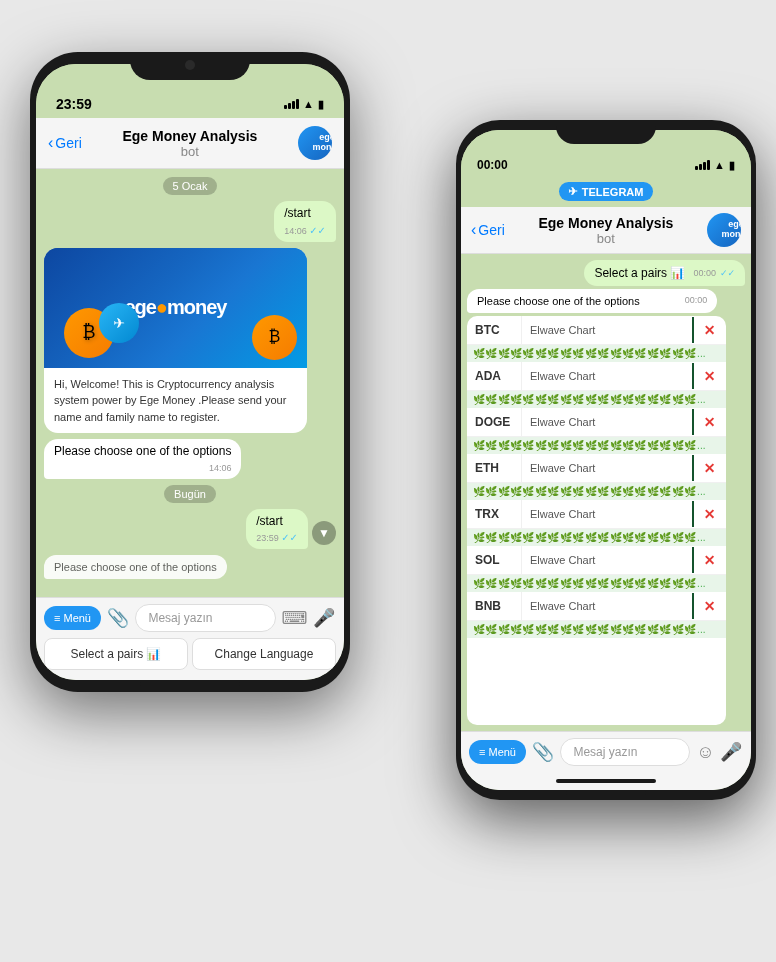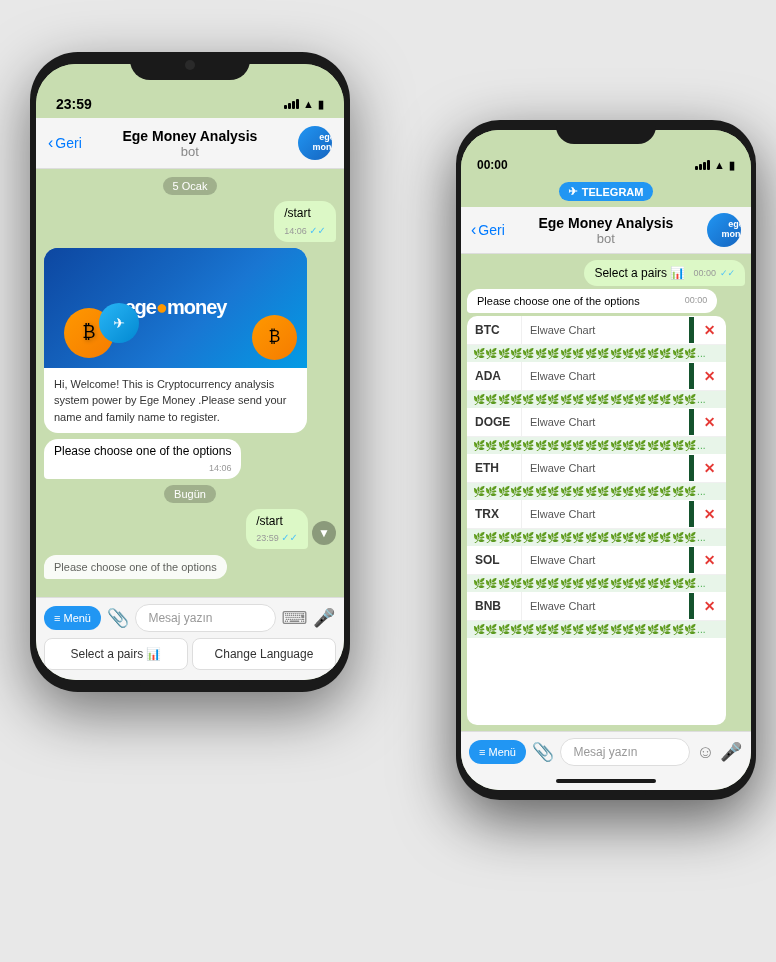--- a/index.html
+++ b/index.html
@@ -391,21 +391,21 @@
       font-size: 12px;
       font-weight: 600;
       color: #333;
       border-right: 1px solid #f0f0f0;
     }
     .pair-chart {
       flex: 1;
       padding: 7px 8px;
       font-size: 11px;
       color: #555;
-      border-right: 5px solid #14532d;
+      border-right: 2px solid #14532d;
     }
     .pair-close {
       width: 32px;
       display: flex;
       align-items: center;
       justify-content: center;
       color: #e53935;
       font-size: 14px;
       font-weight: 700;
     }

